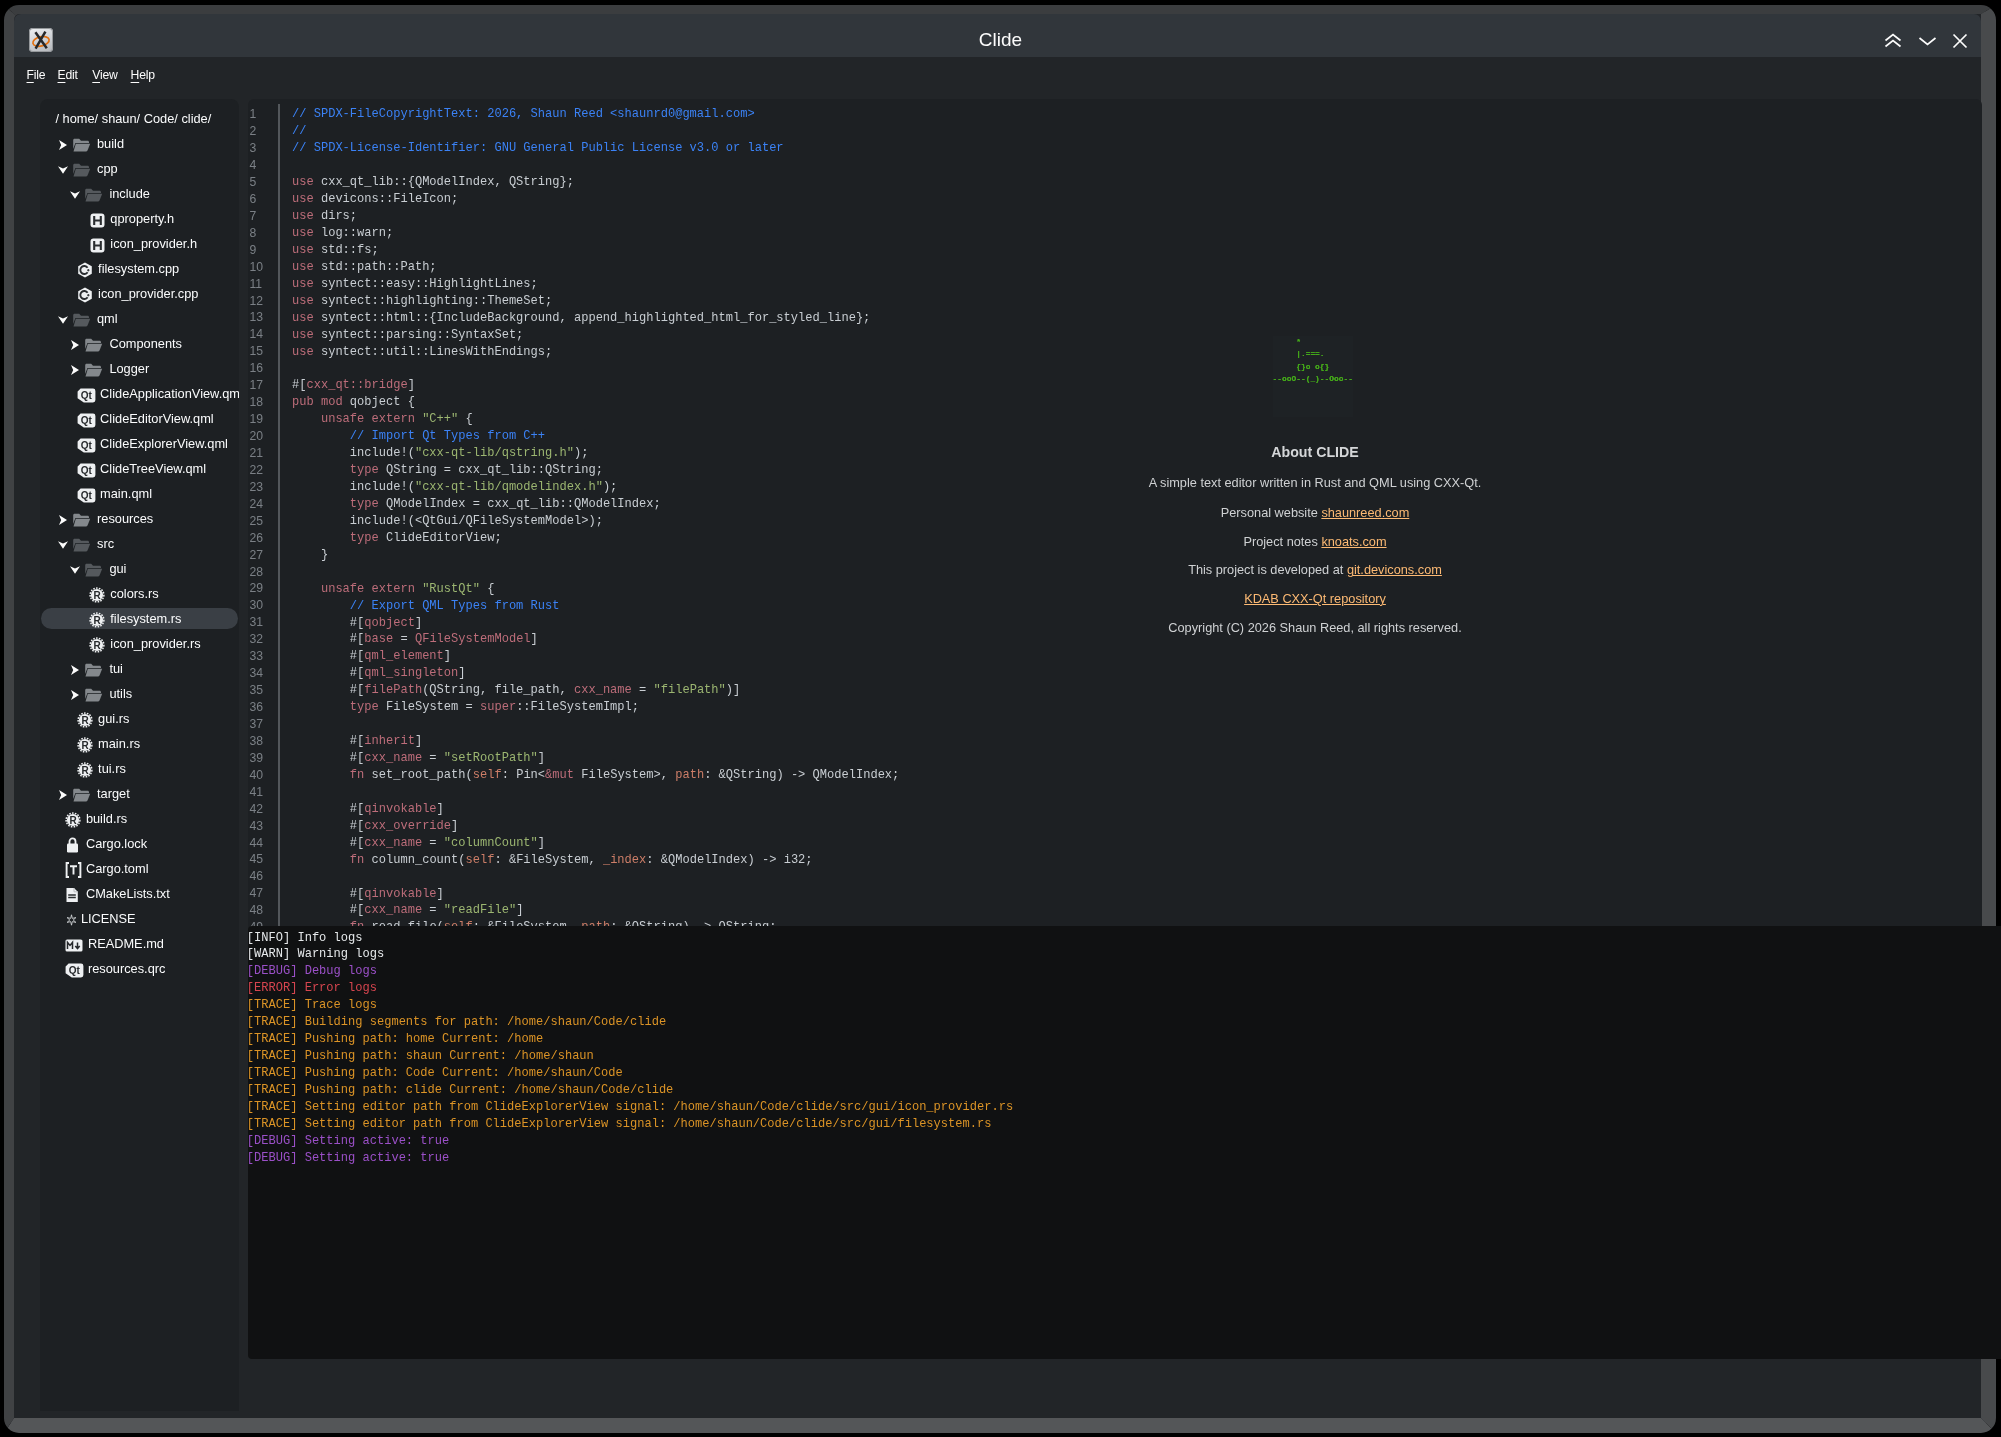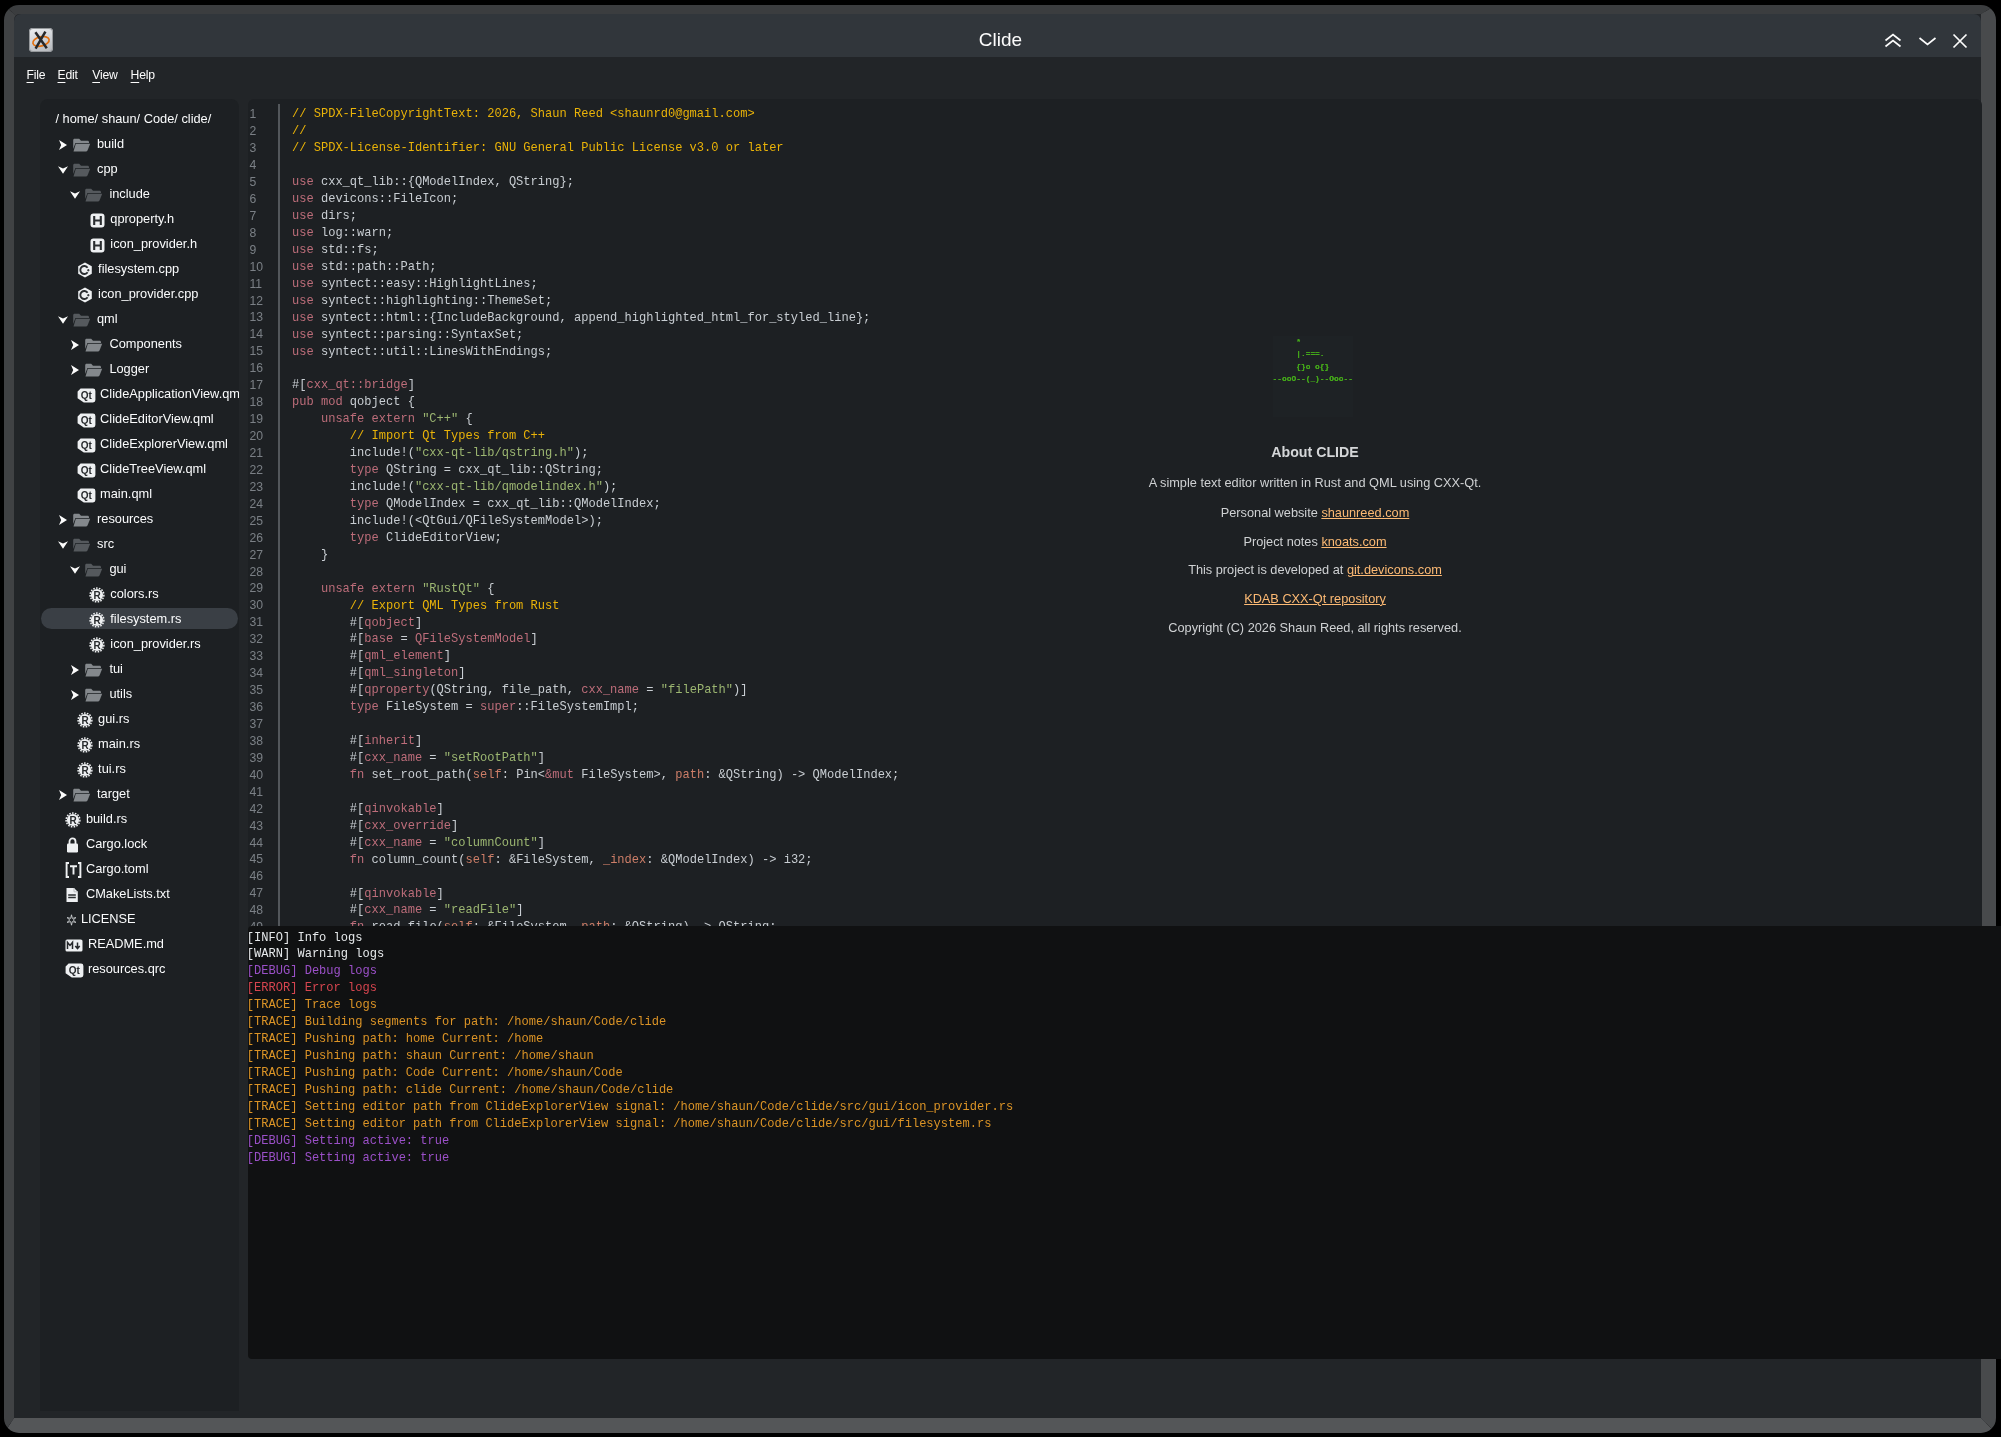--- a/index.html
+++ b/index.html
@@ -23,21 +23,21 @@
   border-radius:11px; background:#3a3f45; }
 #editor { position:absolute; left:248px; top:99px; width:1734px; height:878px;
   background:#1d2023; border-radius:6px; overflow:hidden; }
 #lnums { position:absolute; left:1.5px; top:7.2px; text-align:left;
   font-family:"Liberation Sans",sans-serif; font-size:12.2px; line-height:16.93px;
   color:#7b8086; white-space:pre; }
 #vrule { position:absolute; left:30px; top:5px; width:1.5px; height:873px; background:#53575b; }
 #code { position:absolute; left:44px; top:7.4px;
   font-family:"Liberation Mono",monospace; font-size:12.05px; line-height:16.93px;
   color:#c9ced3; white-space:pre; }
-#code .k { color:#bd6d7a; } #code .s { color:#9cb671; } #code .c { color:#eab308; }
+#code .k { color:#bd6d7a; } #code .s { color:#9cb671; } #code .c { color:#3b82f6; }
 #code .p { color:#c9ced3; } #code .o { color:#cd7e68; }
 #logs { position:absolute; left:248px; top:926px; width:1960px; height:433px;
   background:#101112; border-radius:4px; overflow:hidden; }
 #logpre { position:absolute; left:-1.2px; top:3.5px;
   font-family:"Liberation Mono",monospace; font-size:12.05px; line-height:16.95px; white-space:pre; }
 #logpre .w { color:#e6e9eb; } #logpre .d { color:#9b50c8; }
 #logpre .e { color:#d6454f; } #logpre .t { color:#dc9426; }
 #artbox { position:absolute; left:1273px; top:336px; width:80px; height:81px; background:#1e2225; }
 #art { position:absolute; left:1272.5px; top:336px; font-family:"Liberation Mono",monospace;
   font-size:7.9px; line-height:12.4px; color:#44a81a; white-space:pre; filter:blur(0.4px);
@@ -374,21 +374,21 @@
 <span class="p">        include!(&lt;QtGui/QFileSystemModel&gt;);</span>
 <span class="p">        </span><span class="k">type </span><span class="p">ClideEditorView;</span>
 <span class="p">    }</span>
 
 <span class="p">    </span><span class="k">unsafe extern </span><span class="s">"RustQt"</span><span class="p"> {</span>
 <span class="p">        </span><span class="c">// Export QML Types from Rust</span>
 <span class="p">        #[</span><span class="k">qobject</span><span class="p">]</span>
 <span class="p">        #[</span><span class="k">base</span><span class="p"> = </span><span class="k">QFileSystemModel</span><span class="p">]</span>
 <span class="p">        #[</span><span class="k">qml_element</span><span class="p">]</span>
 <span class="p">        #[</span><span class="k">qml_singleton</span><span class="p">]</span>
-<span class="p">        #[</span><span class="k">qproperty</span><span class="p">(QString, file_path, </span><span class="k">cxx_name</span><span class="p"> = </span><span class="s">"filePath"</span><span class="p">)]</span>
+<span class="p">        #[</span><span class="k">filePath</span><span class="p">(QString, file_path, </span><span class="k">cxx_name</span><span class="p"> = </span><span class="s">"filePath"</span><span class="p">)]</span>
 <span class="p">        </span><span class="k">type </span><span class="p">FileSystem = </span><span class="k">super</span><span class="p">::FileSystemImpl;</span>
 
 <span class="p">        #[</span><span class="k">inherit</span><span class="p">]</span>
 <span class="p">        #[</span><span class="k">cxx_name</span><span class="p"> = </span><span class="s">"setRootPath"</span><span class="p">]</span>
 <span class="p">        </span><span class="k">fn </span><span class="p">set_root_path(</span><span class="o">self</span><span class="p">: Pin&lt;</span><span class="k">&amp;mut </span><span class="p">FileSystem&gt;, </span><span class="o">path</span><span class="p">: &amp;QString) -&gt; QModelIndex;</span>
 
 <span class="p">        #[</span><span class="k">qinvokable</span><span class="p">]</span>
 <span class="p">        #[</span><span class="k">cxx_override</span><span class="p">]</span>
 <span class="p">        #[</span><span class="k">cxx_name</span><span class="p"> = </span><span class="s">"columnCount"</span><span class="p">]</span>
 <span class="p">        </span><span class="k">fn </span><span class="p">column_count(</span><span class="o">self</span><span class="p">: &amp;FileSystem, </span><span class="o">_index</span><span class="p">: &amp;QModelIndex) -&gt; i32;</span>

